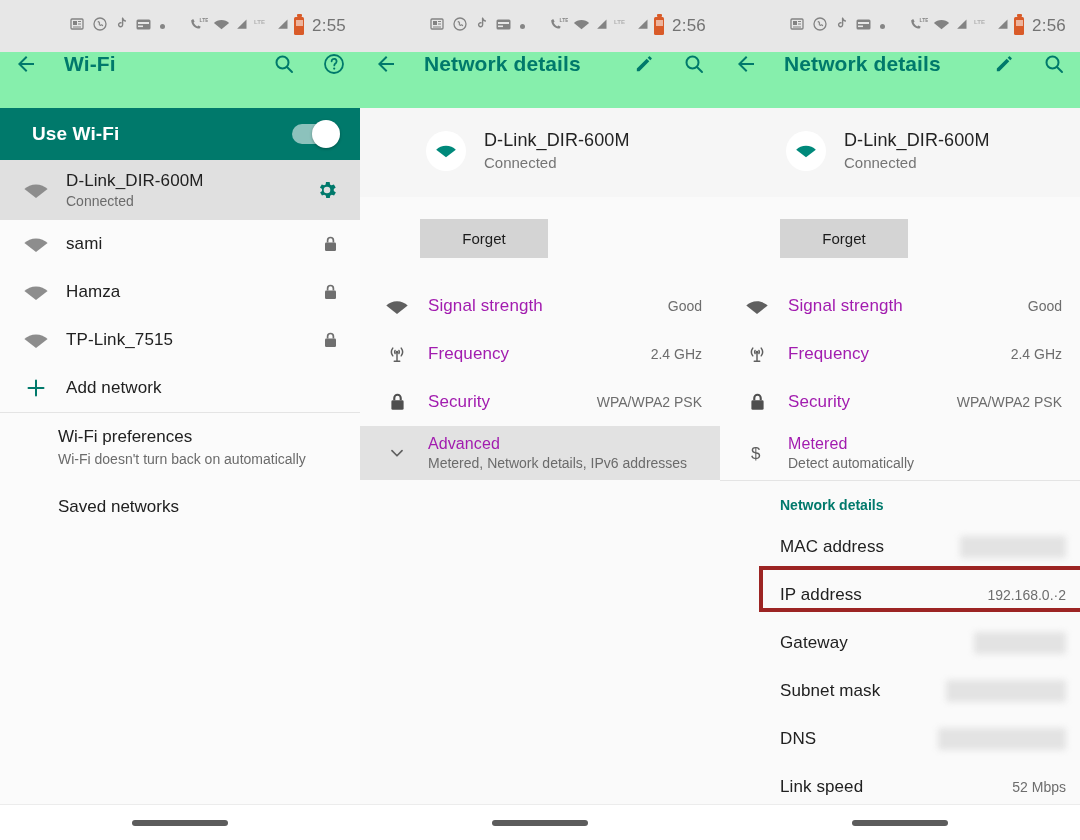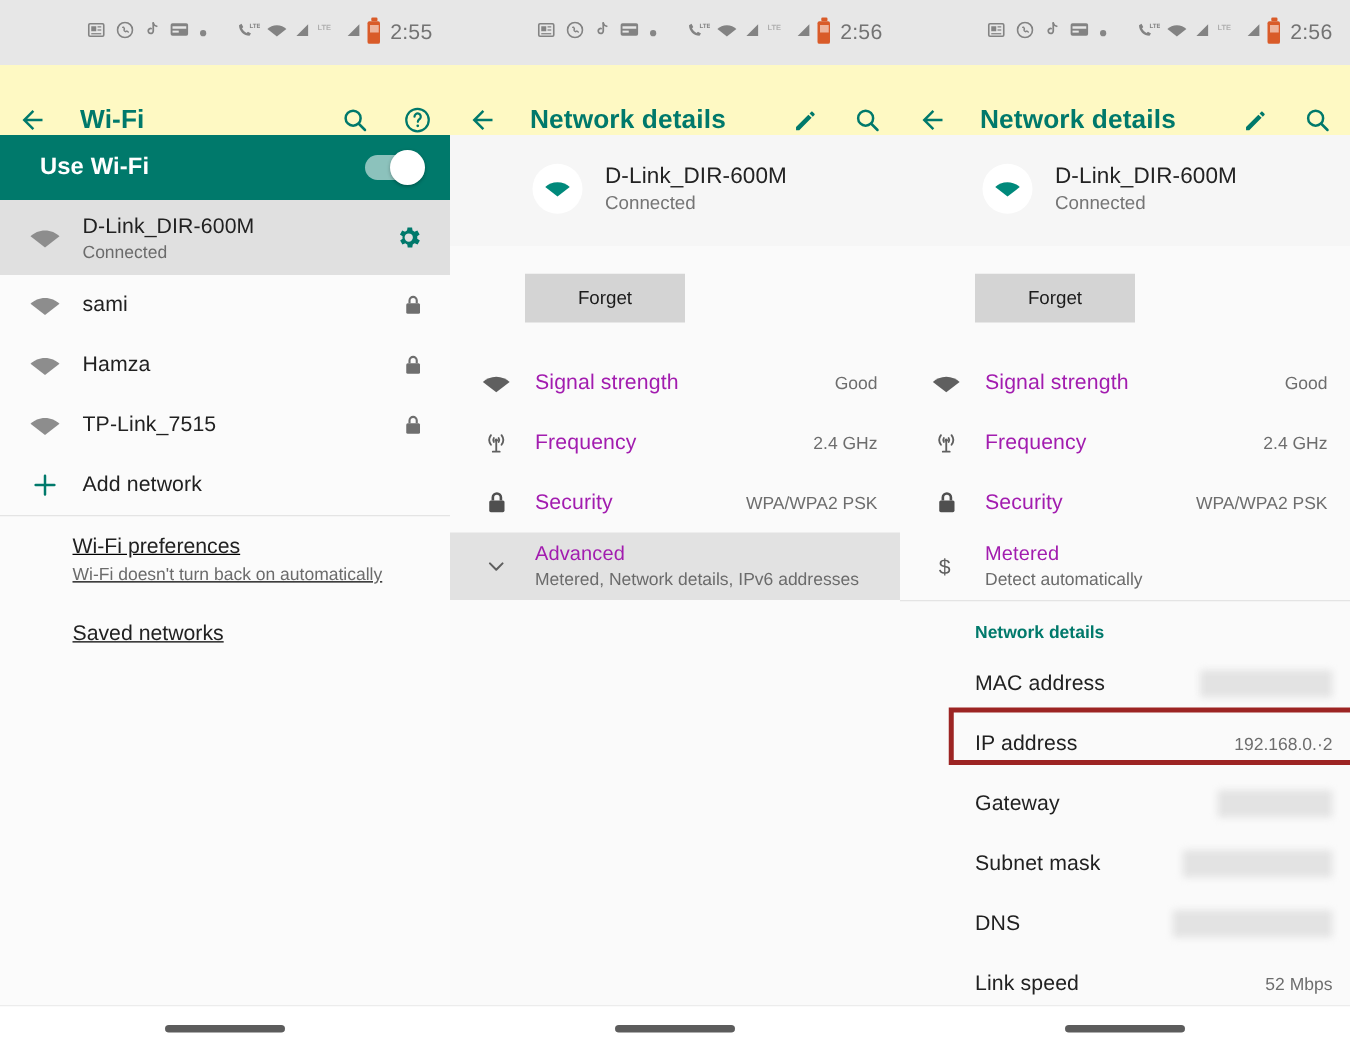--- a/index.html
+++ b/index.html
@@ -78,23 +78,23 @@
     content: "";
     position: absolute;
     top: 3px; left: 1.5px;
     width: 7px; height: 6px;
     background: rgba(255,255,255,.55);
   }
 
   
   .appbar {
     height: 56px;
-    background: #fef9c3;
-    display: flex;
-    align-items: flex-end;
+    background: #86efac;
+    display: flex;
+    align-items: flex-start;
     padding: 0 14px;
   }
   .appbar-title {
     font-size: 21px;
     color: #00796b;
     font-weight: bold;
     margin-left: 26px;
     letter-spacing: .1px;
   }
   .appbar-spacer { flex: 1; }
@@ -143,21 +143,21 @@
     display: flex;
     justify-content: center;
     align-items: center;
     flex: none;
   }
   .netrow .txt { flex: 1; padding-left: 8px; }
   .netrow .ssid { font-size: 17px; color: #212121; letter-spacing: .1px; }
   .netrow .sub { font-size: 14px; color: #6b6b6b; margin-top: 2px; }
   .netrow .rico { flex: none; display: flex; align-items: center; }
   .divider-line { height: 1px; background: #e4e4e4; margin: 0; }
-  .prefrow { padding: 14px 22px 16px 58px; text-decoration: underline; }
+  .prefrow { padding: 14px 22px 16px 58px; }
   .prefrow .t1 { font-size: 17px; color: #212121; }
   .prefrow .t2 { font-size: 14px; color: #6b6b6b; margin-top: 4px; }
 
   
   .nethead {
     display: flex;
     align-items: center;
     padding: 22px 22px 26px 22px;
     background: #f6f6f6;
   }

